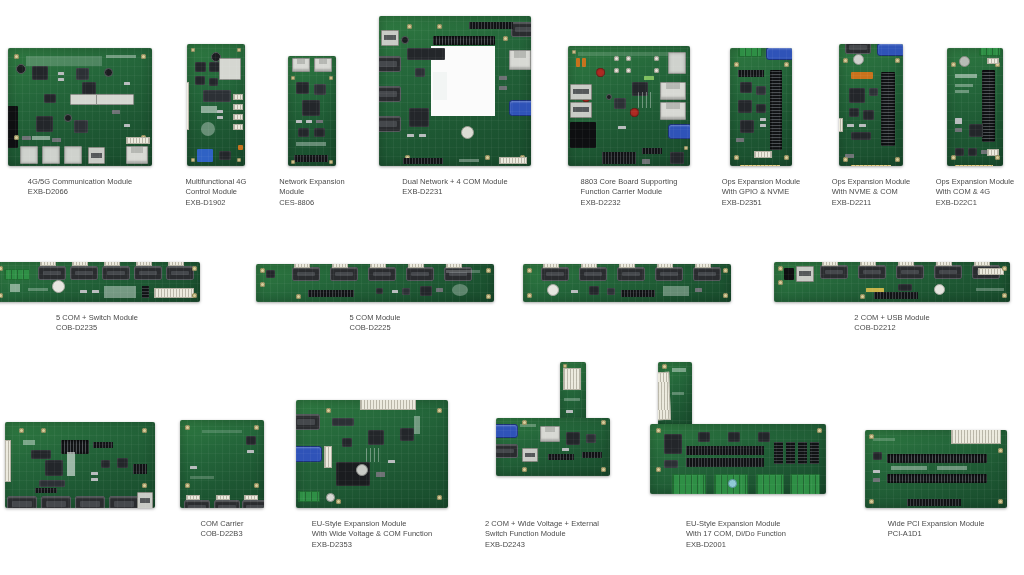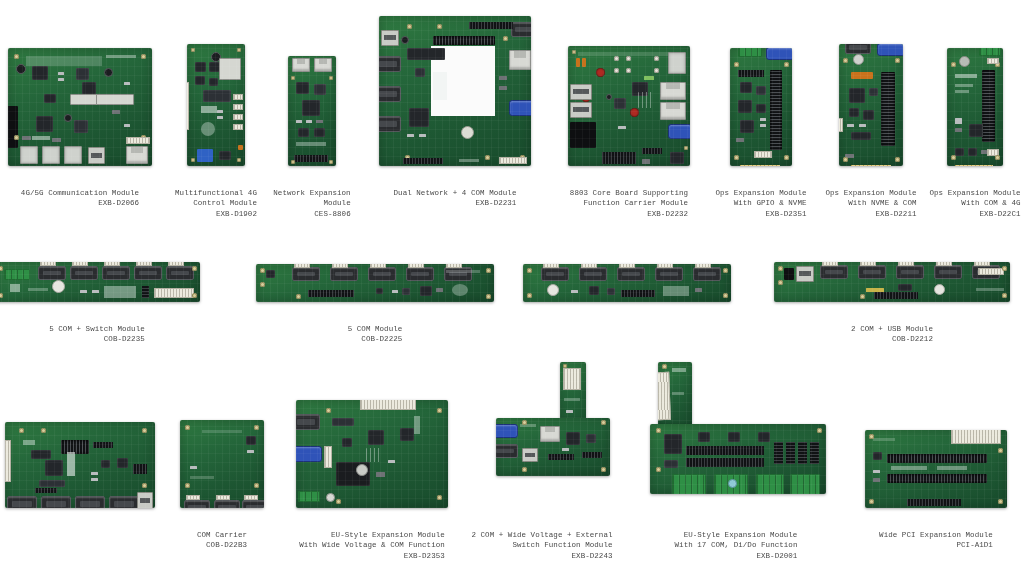--- a/index.html
+++ b/index.html
@@ -24,28 +24,27 @@
     flex-direction: column;
     align-items: center;
   }
   .board-wrap {
     position: relative;
     display: flex;
     align-items: flex-end;
     justify-content: center;
   }
   .caption {
-    text-align: right;
+    text-align: left;
     font-size: 7.5px;
     line-height: 10.5px;
     color: #4a4a4a;
     letter-spacing: .05px;
     white-space: pre-line;
-    font-family: Liberation Mono, monospace;
-    margin-top: 11px;
+    font-family: Liberation Sans, sans-serif;
   }
   .caption .model { display: block; }
 
   
   .pcb {
     position: relative;
     background: linear-gradient(160deg,#2f7a41 0%, #24663a 35%, #1d5632 70%, #184b2c 100%);
     border-radius: 2px;
     box-shadow: 0 1px 3px rgba(0,0,0,.35), inset 0 0 12px rgba(0,0,0,.25);
     overflow: hidden;

